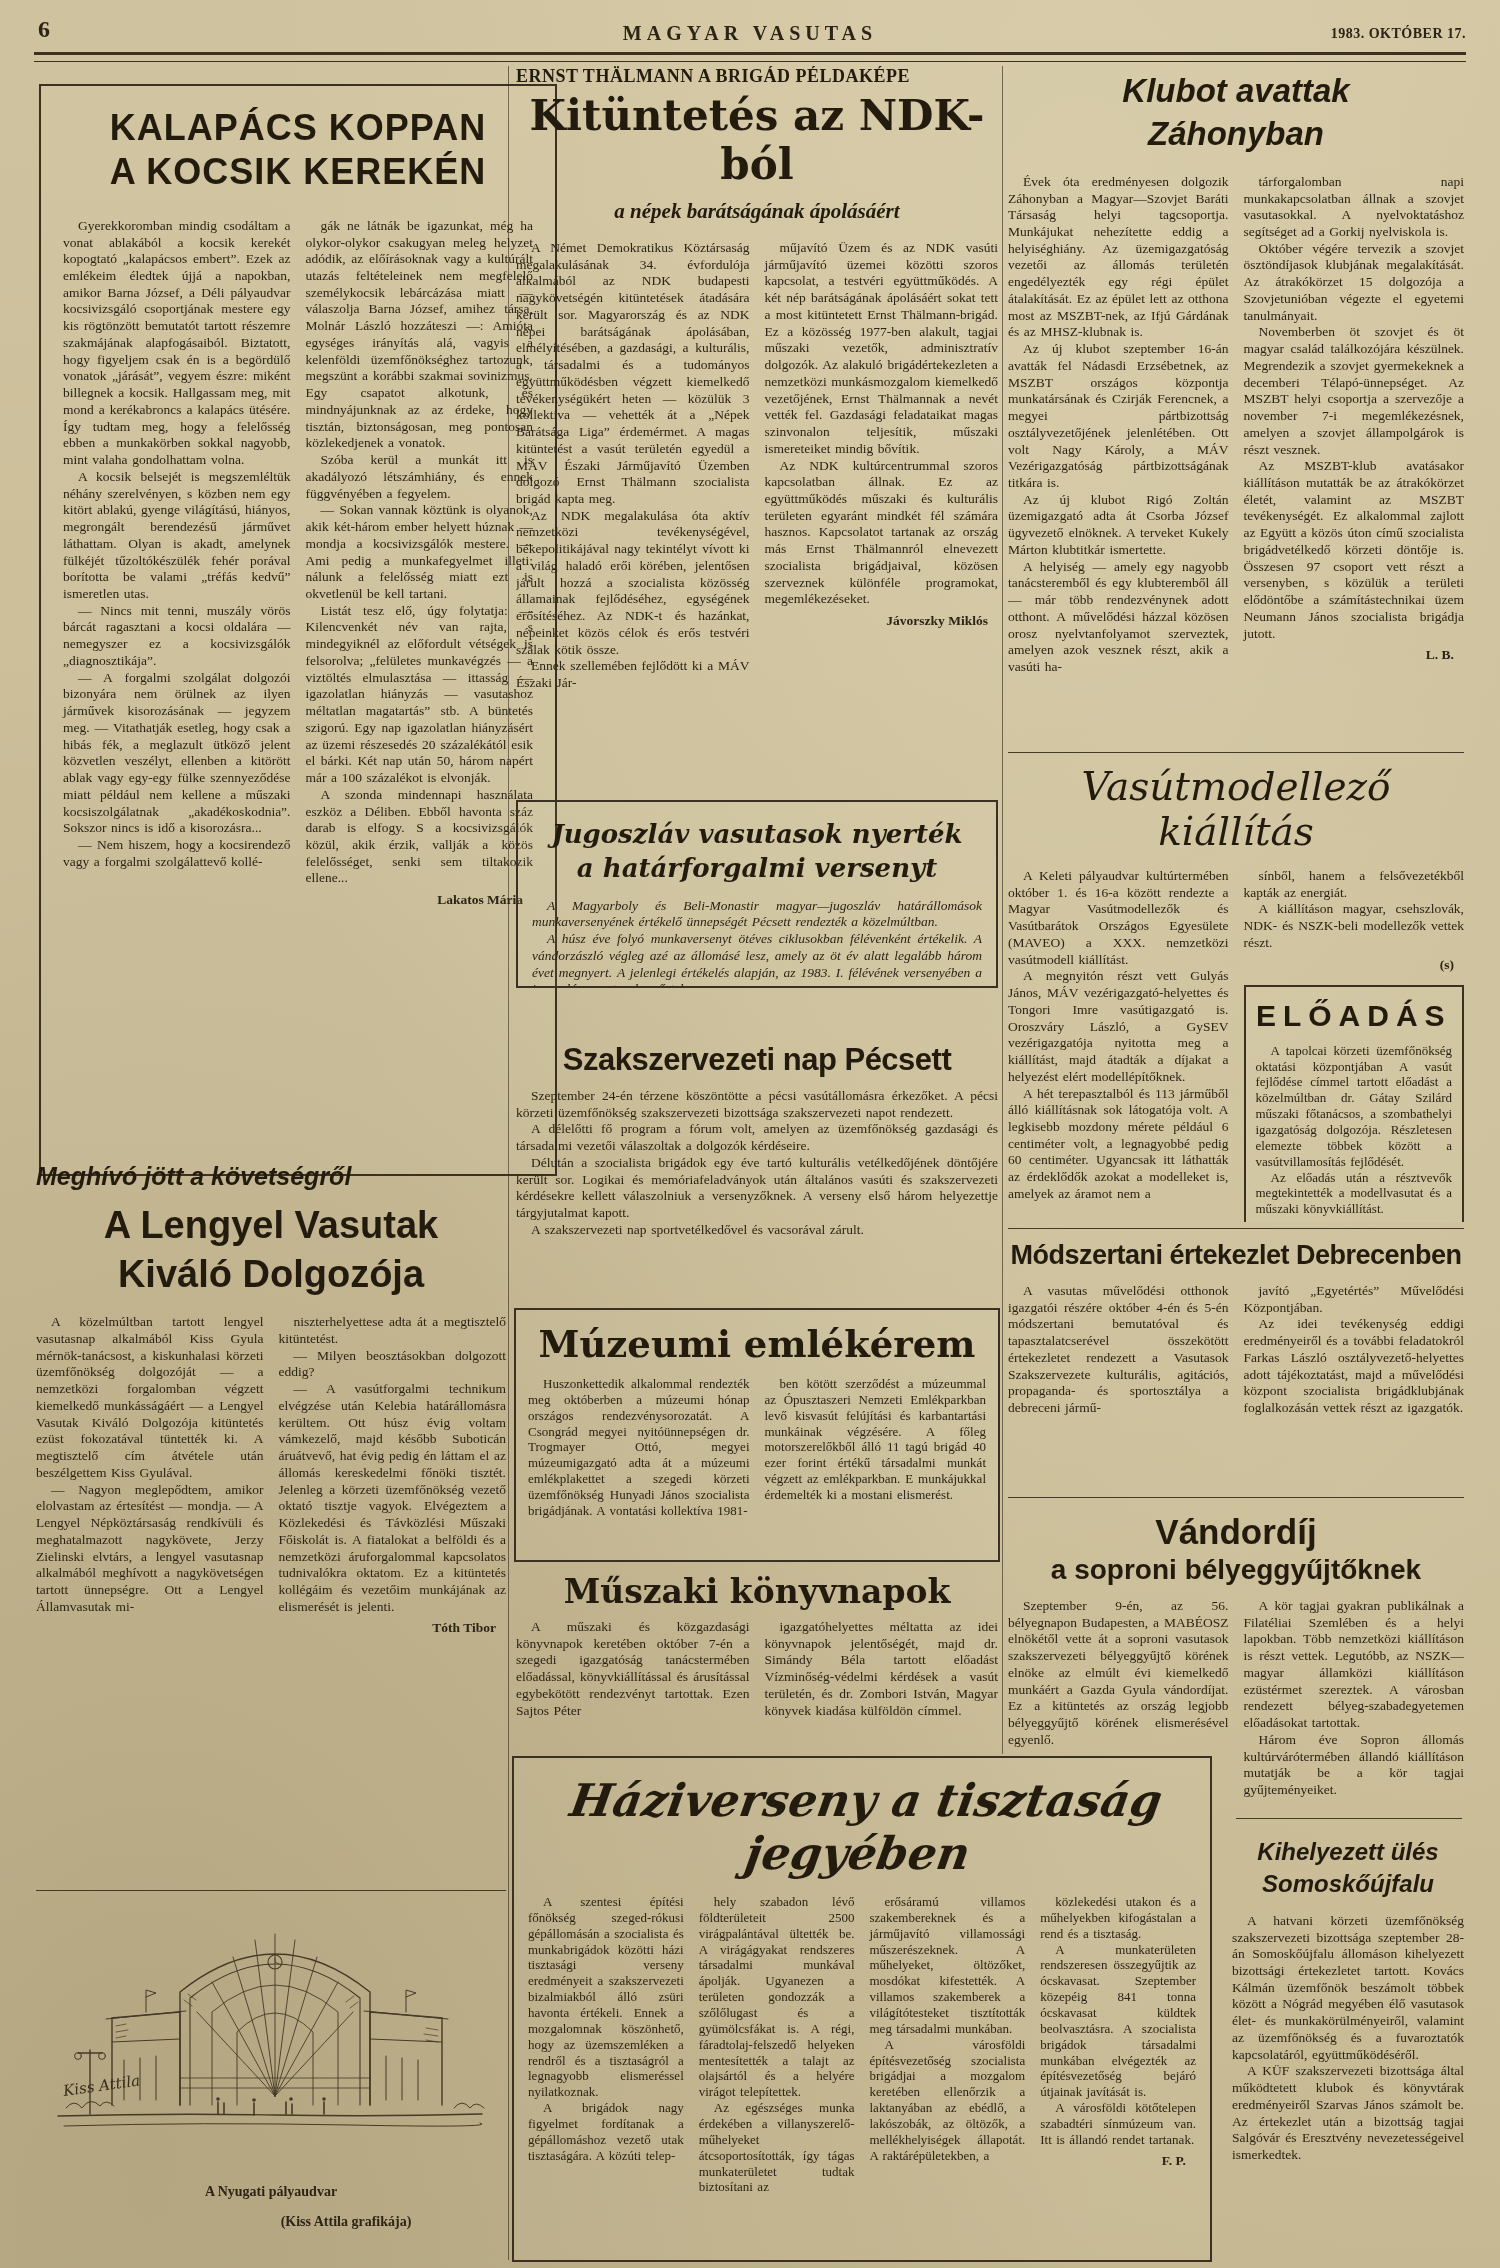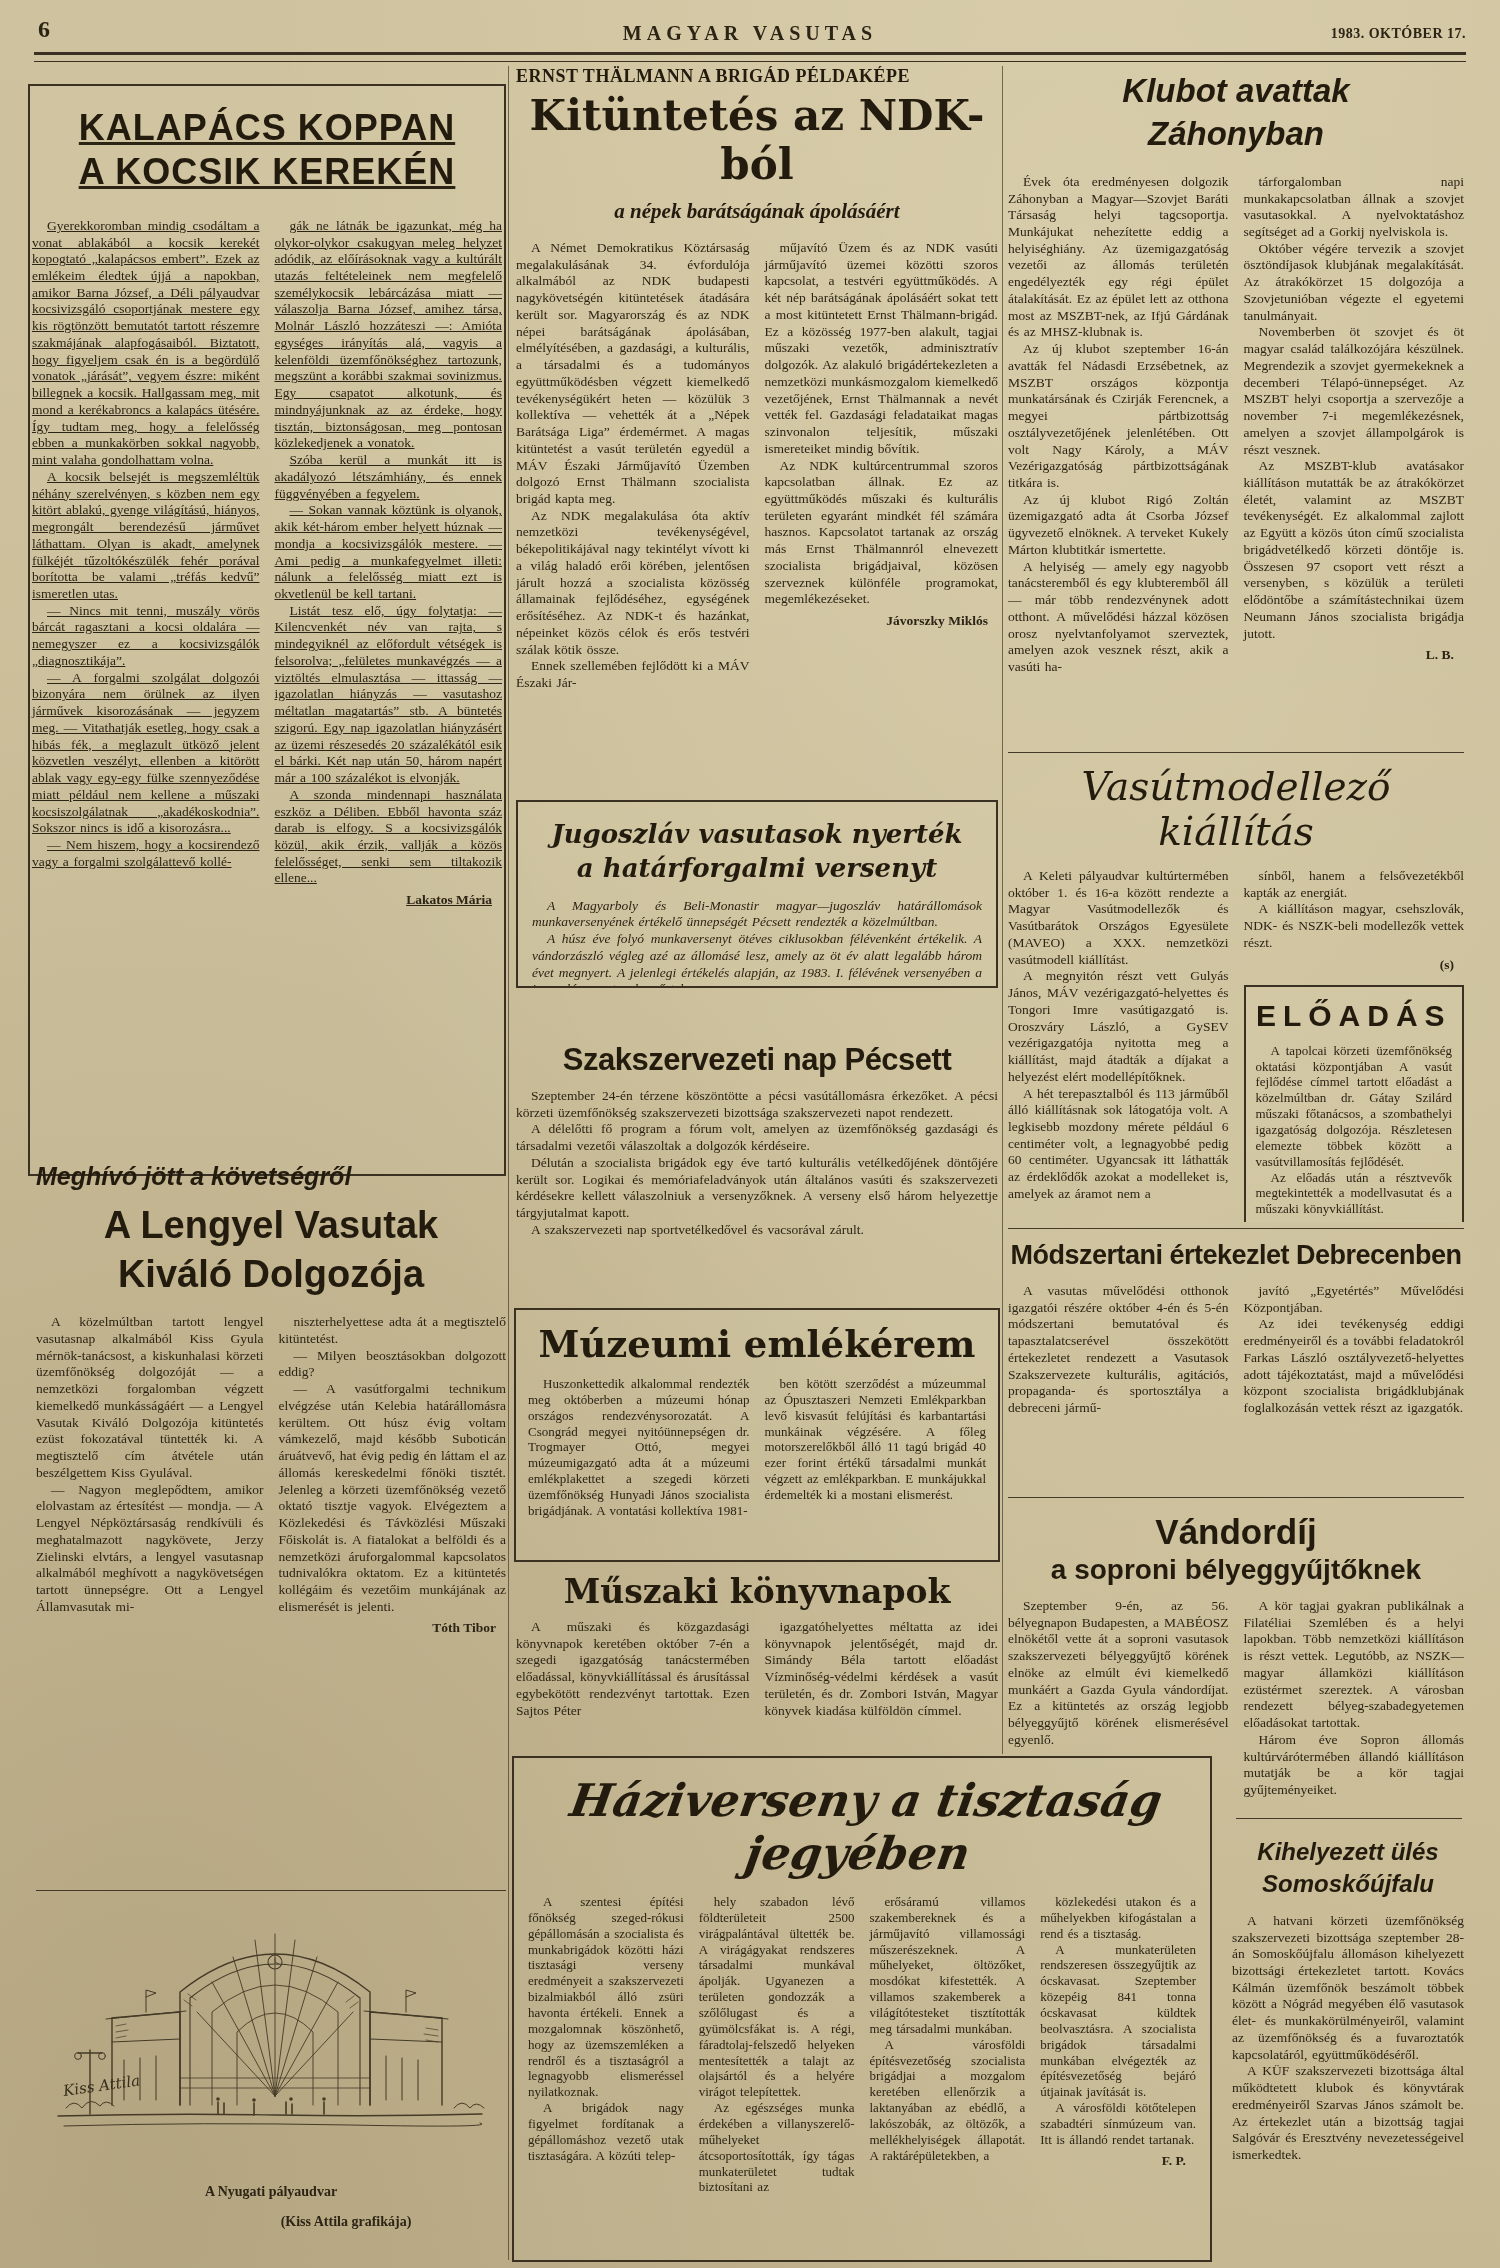--- a/index.html
+++ b/index.html
@@ -62,21 +62,21 @@
   <div class="hdr">
     <div class="pgnum">6</div>
     <div class="mast">MAGYAR VASUTAS</div>
     <div class="hdate">1983. OKTÓBER 17.</div>
   </div>
   <div class="rule2"></div>
 
   <div class="vrule" style="left:508px;top:66px;height:2194px;"></div>
   <div class="vrule" style="left:1002px;top:66px;height:1688px;"></div>
 
-  <section class="art nbox" style="left:28px;top:84px;width:470px;height:1058px;padding:20px 2px 10px;text-decoration:underline;">
+  <section class="art nbox" style="left:39px;top:84px;width:470px;height:1058px;padding:20px 22px 10px;">
     <div class="t-kalapacs">
       <div>KALAPÁCS KOPPAN</div>
       <div>A KOCSIK KEREKÉN</div>
     </div>
     <div class="cols" style="margin-top:24px;">
       <div class="txtcol">
         <div>
             <p class="para">Gyerekkoromban mindig csodáltam a vonat ablakából a kocsik kerekét kopogtató „kalapácsos embert”. Ezek az emlékeim éledtek újjá a napokban, amikor Barna József, a Déli pályaudvar kocsivizsgáló csoportjának mestere egy kis rögtönzött bemutatót tartott részemre szakmájának alapfogásaiból. Biztatott, hogy figyeljem csak én is a begördülő vonatok „járását”, vegyem észre: miként billegnek a kocsik. Hallgassam meg, mit mond a kerékabroncs a kalapács ütésére. Így tudtam meg, hogy a felelősség ebben a munkakörben sokkal nagyobb, mint valaha gondolhattam volna.</p>
             <p class="para">A kocsik belsejét is megszemléltük néhány szerelvényen, s közben nem egy kitört ablakú, gyenge világítású, hiányos, megrongált berendezésű járművet láthattam. Olyan is akadt, amelynek fülkéjét tűzoltókészülék fehér porával borította be valami „tréfás kedvű” ismeretlen utas.</p>
             <p class="para">— Nincs mit tenni, muszály vörös bárcát ragasztani a kocsi oldalára — nemegyszer ez a kocsivizsgálók „diagnosztikája”.</p>

